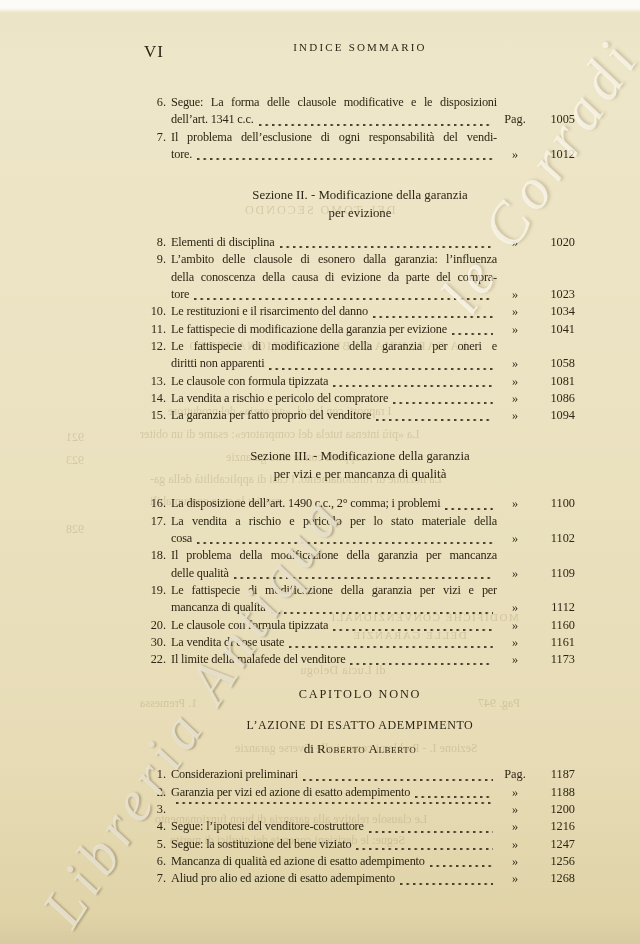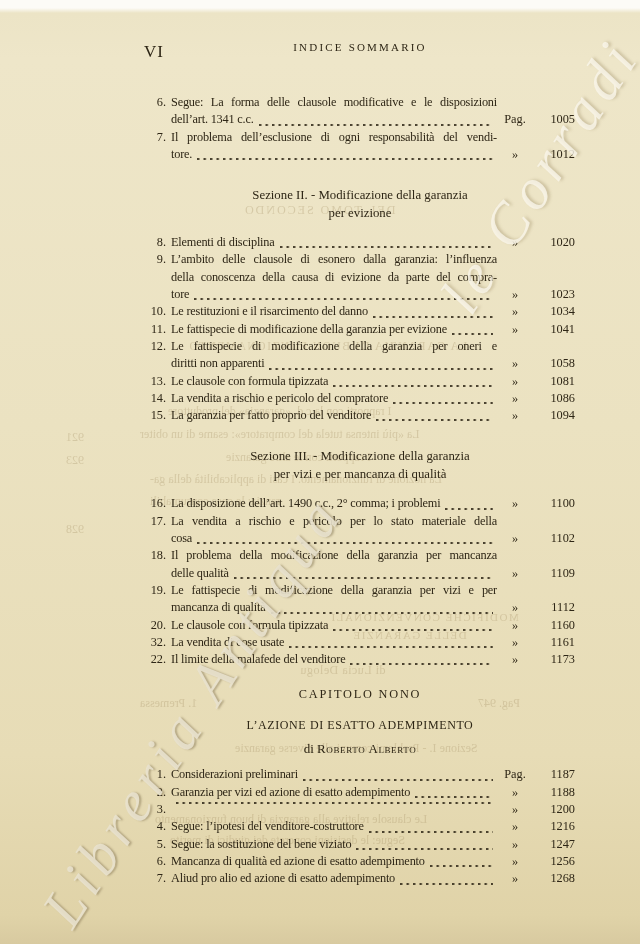--- a/index.html
+++ b/index.html
@@ -302,21 +302,21 @@
                 <span class="txt"><span>Le clausole con formula tipizzata</span></span>
                 <span class="dots"></span>
               </div>
             </div>
             <div class="ref">
               <span class="sym">»</span>
               <span class="pg">1160</span>
             </div>
           </div>
           <div class="entry">
-            <span class="num">32.</span>
+            <span class="num">30.</span>
             <div class="title">
               <div class="lline">
                 <span class="txt"><span>La vendita di cose usate</span></span>
                 <span class="dots"></span>
               </div>
             </div>
             <div class="ref">
               <span class="sym">»</span>
               <span class="pg">1161</span>
             </div>

